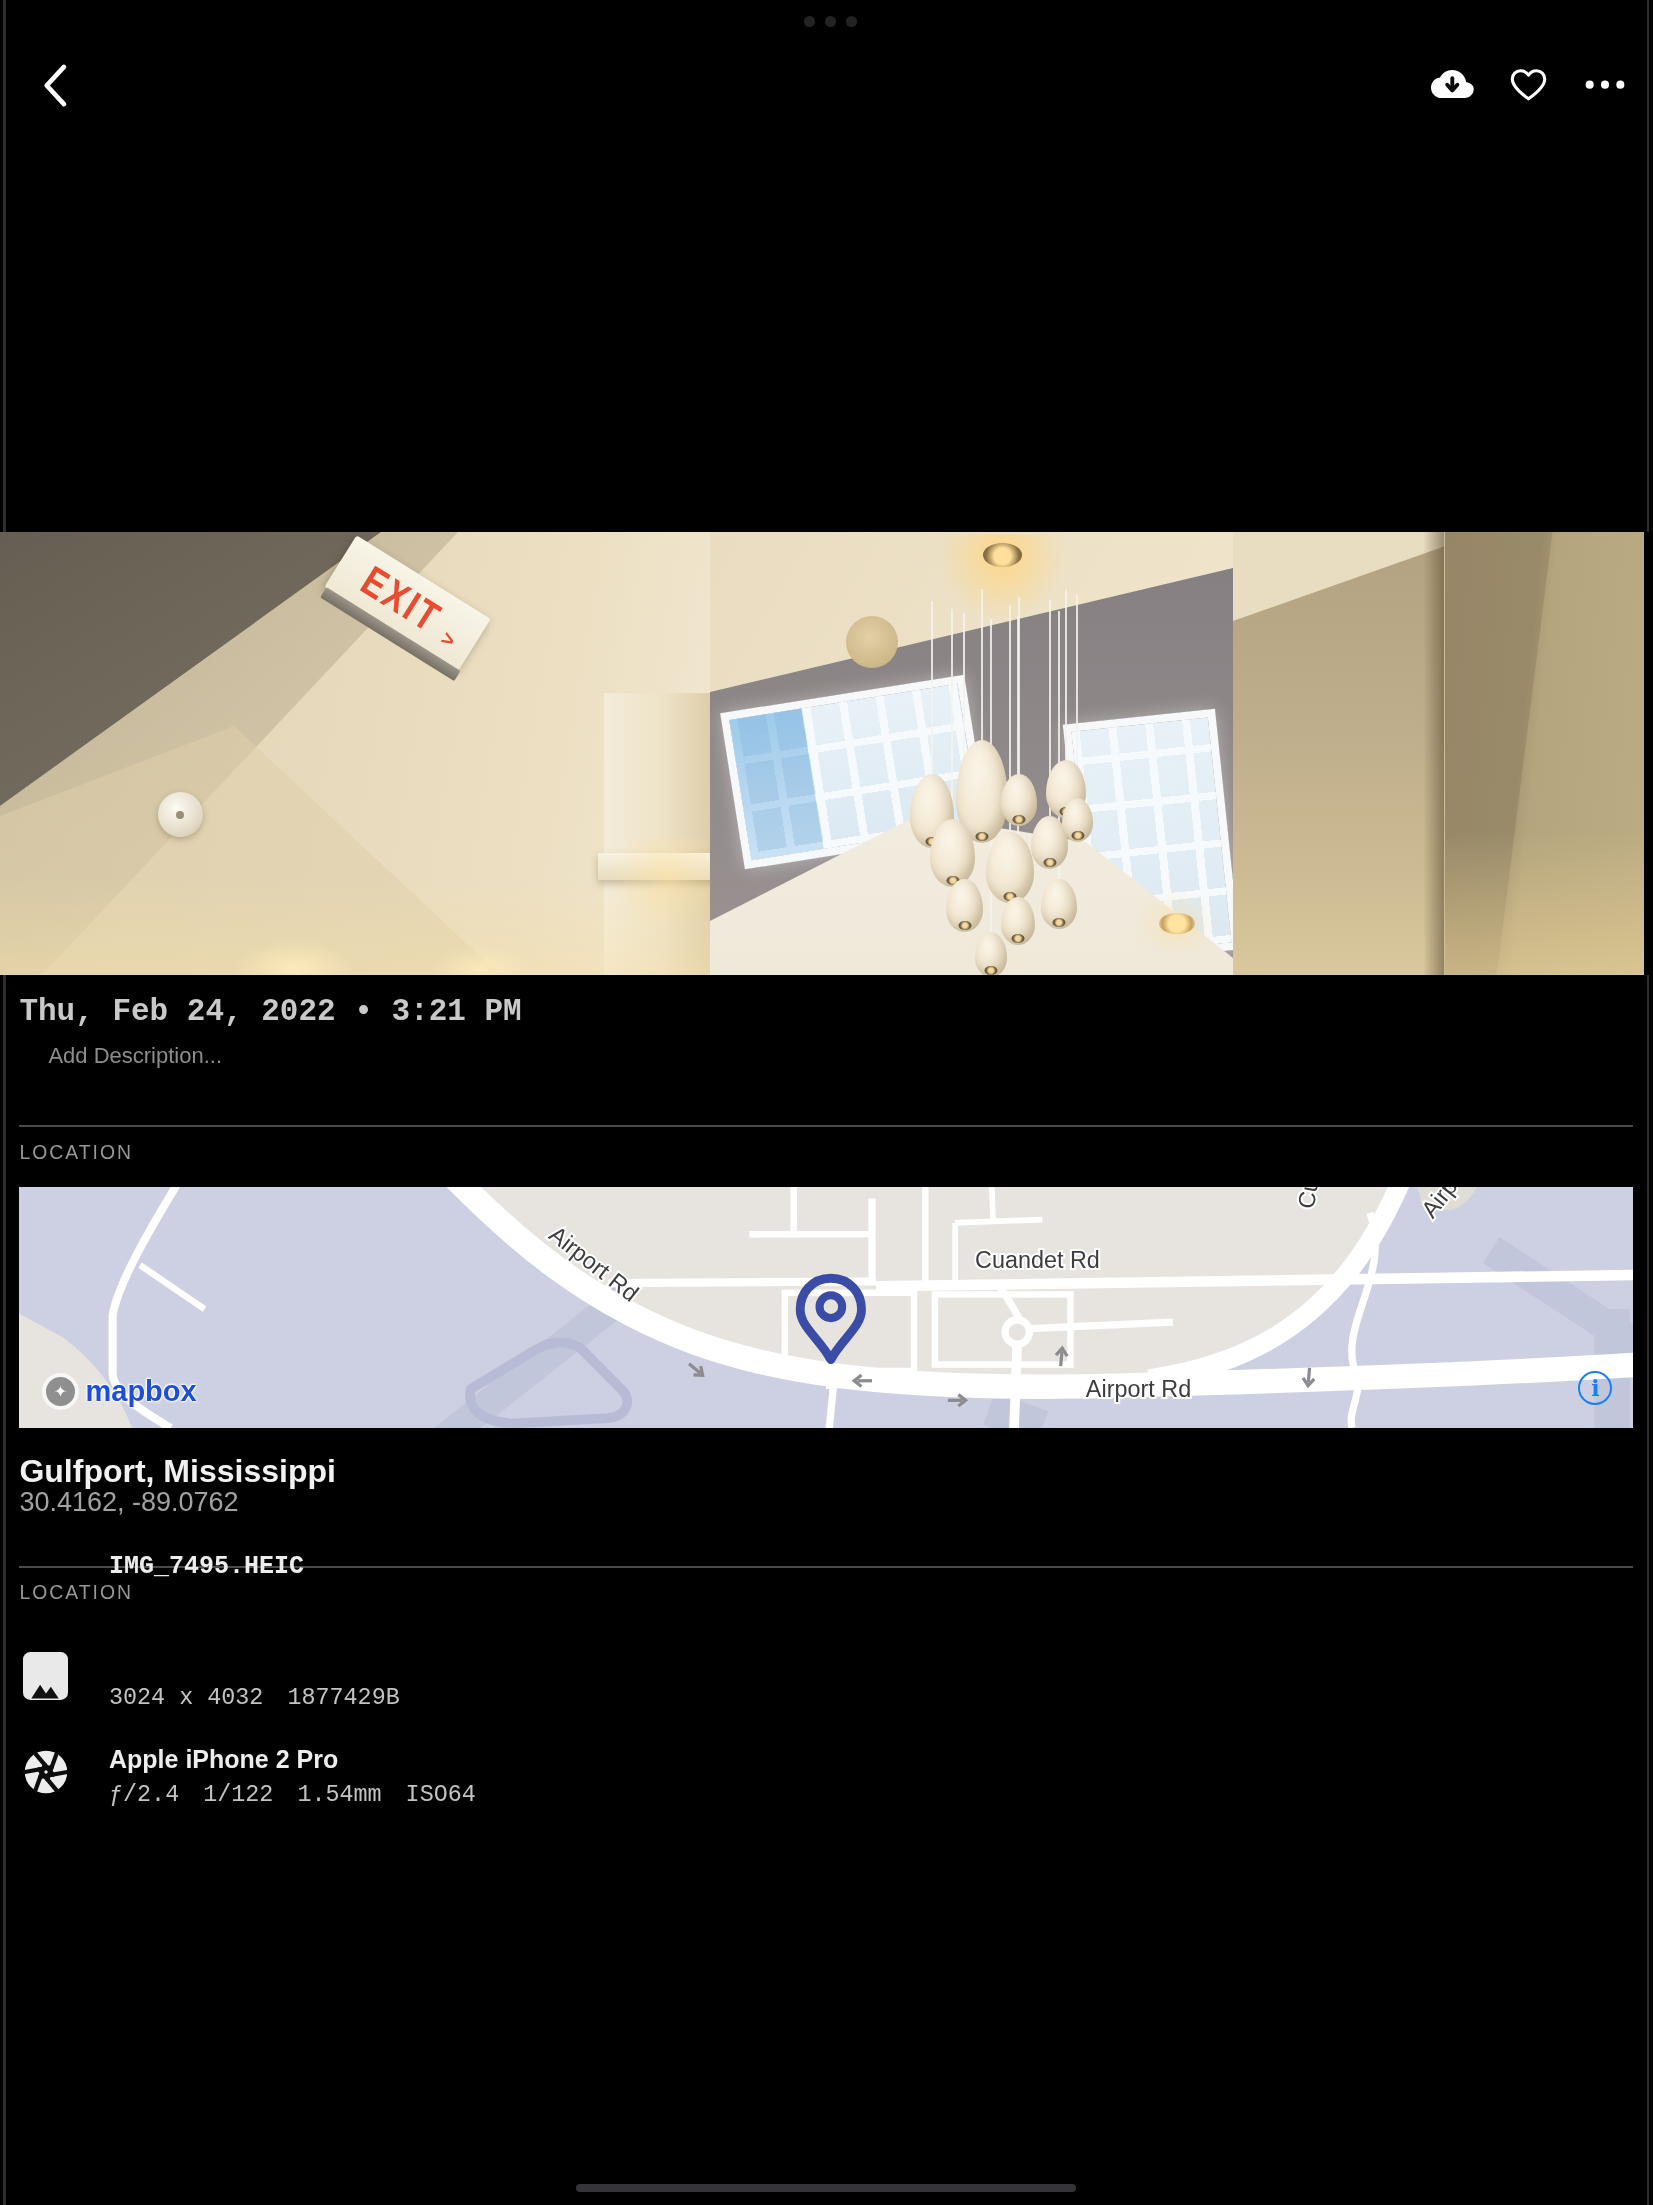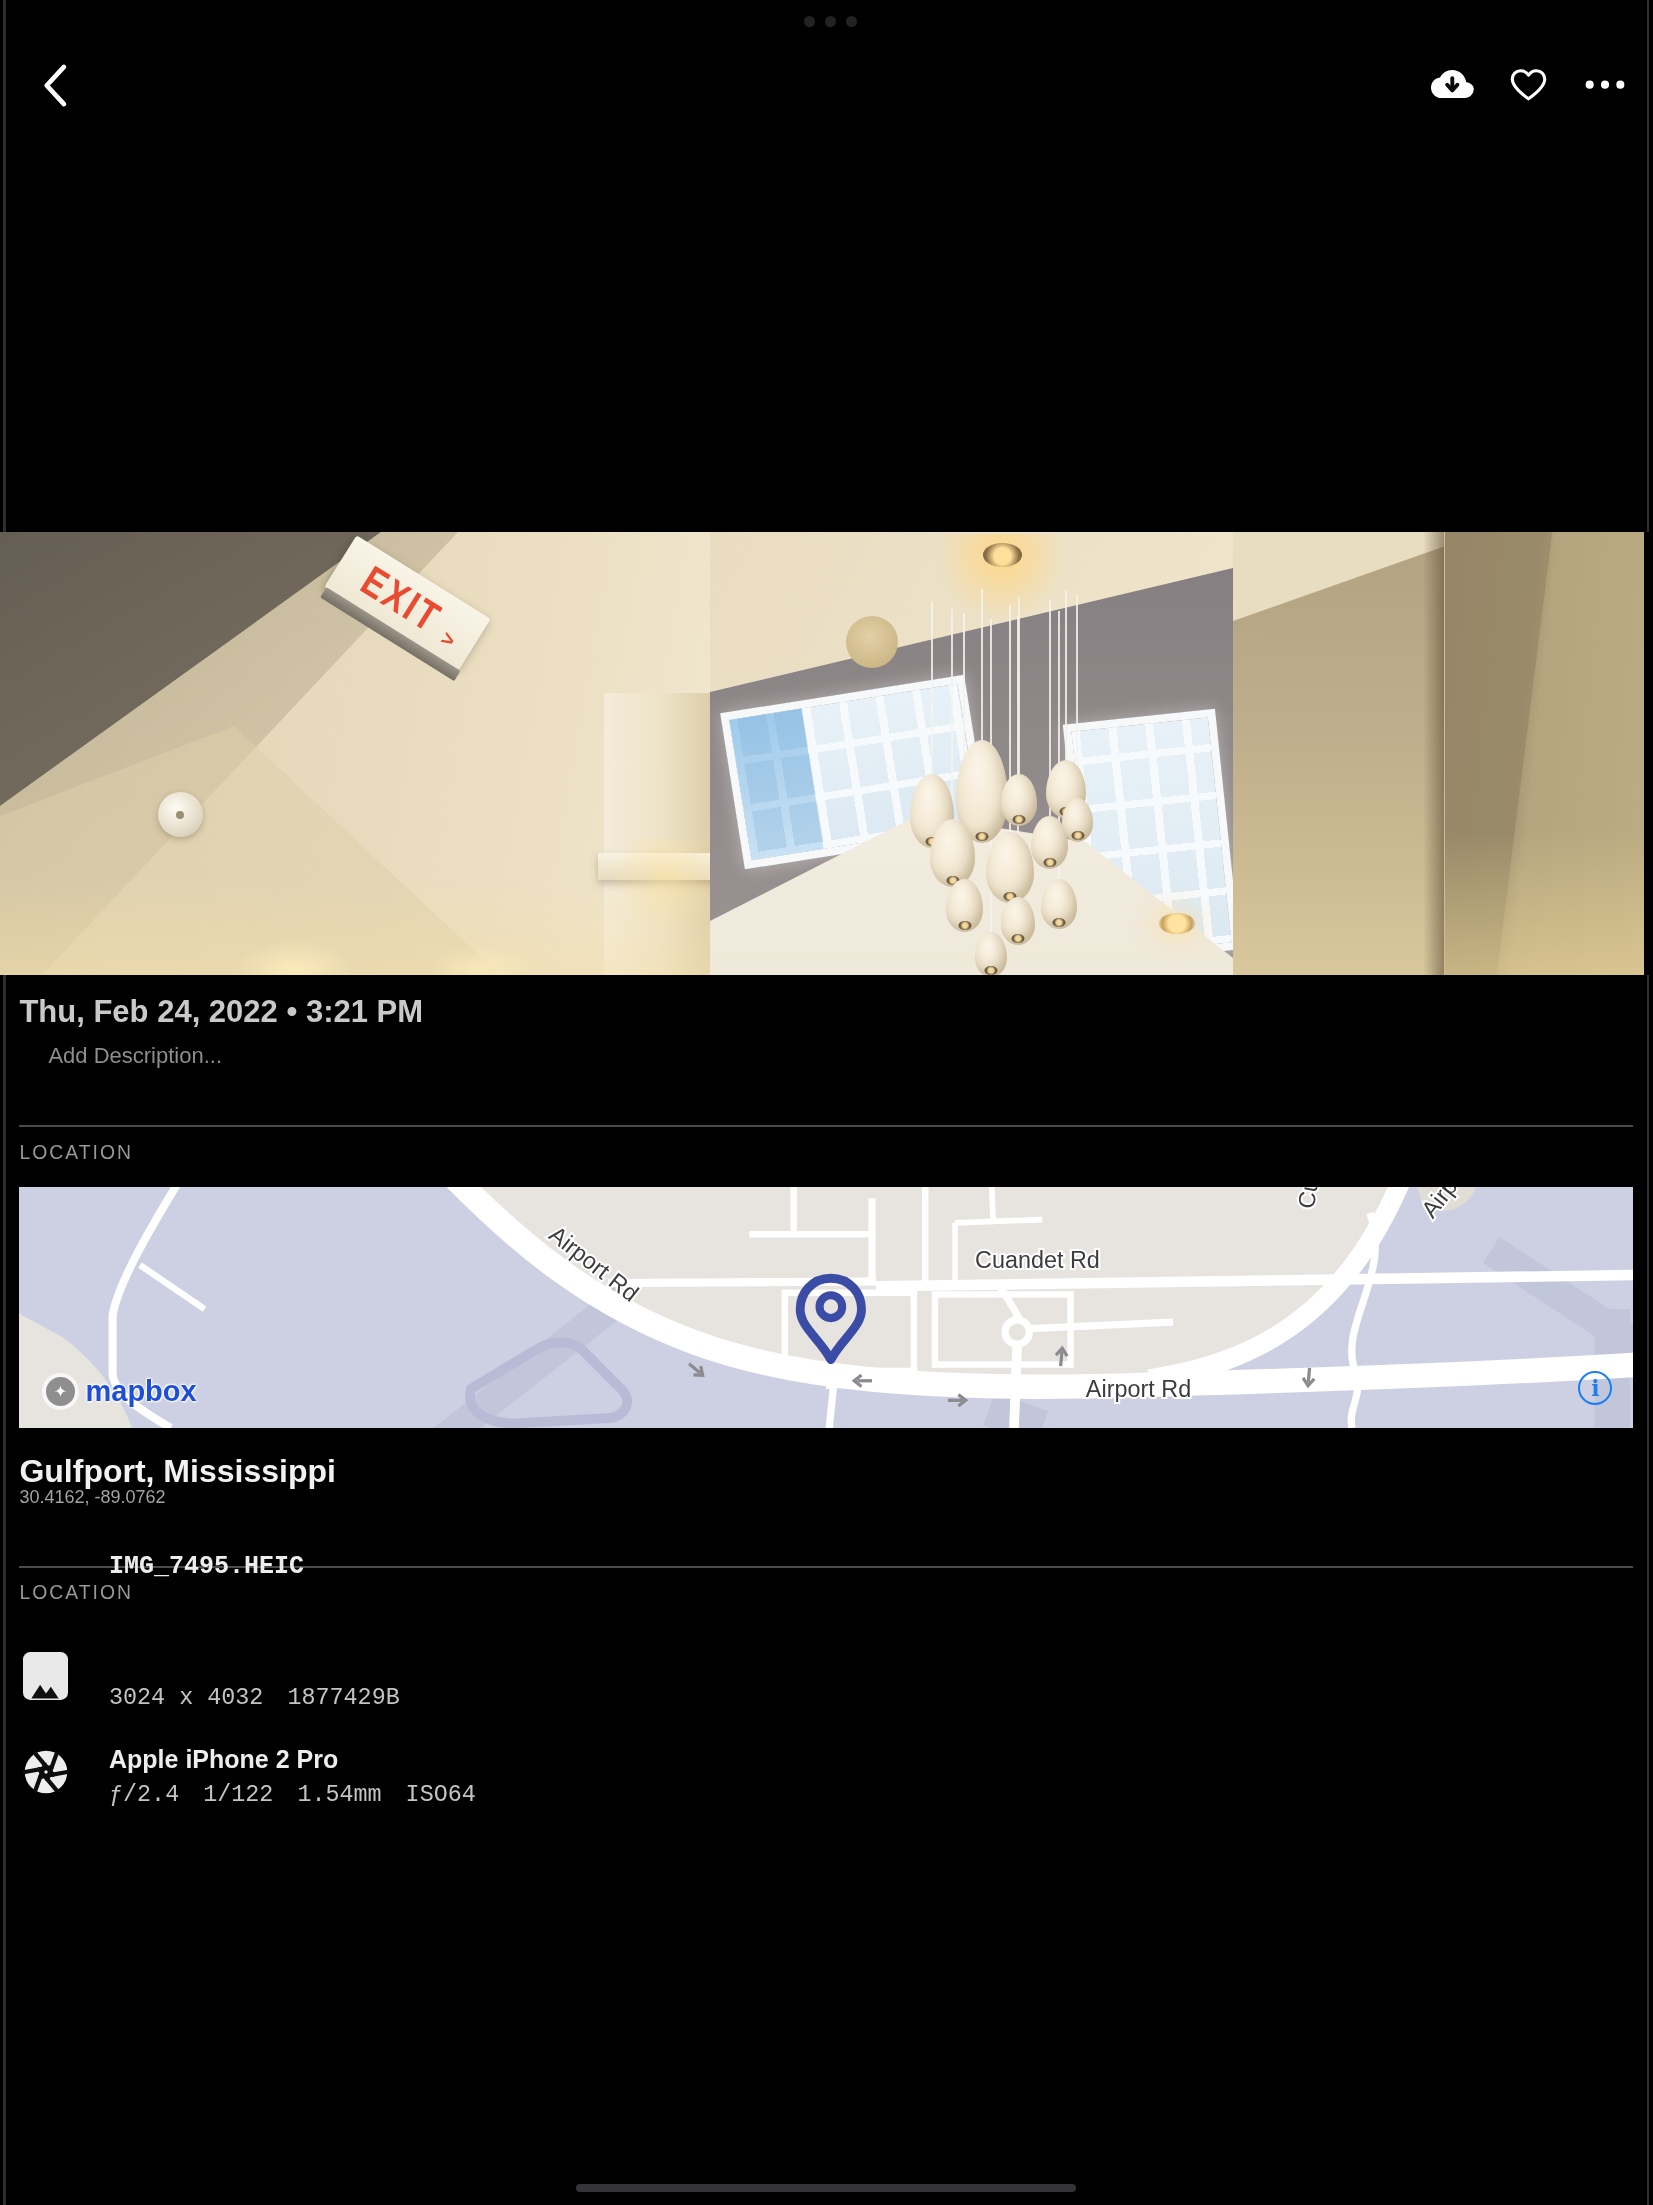--- a/index.html
+++ b/index.html
@@ -90,41 +90,41 @@
     background:linear-gradient(90deg,rgba(90,74,48,0),rgba(90,74,48,.55)); }
   .farwall { left:1445px; top:0; width:199px; height:443px;
     background:linear-gradient(96deg,#a39272 0%,#a89875 40%,#b5a57e 46%,#bcac83 100%); }
   .farwall::before { content:""; position:absolute; left:0; top:0; width:100%; height:100%;
     clip-path:polygon(0 0,54% 0,26% 100%,0 100%); background:rgba(120,104,74,.28); }
   .farwall::after { content:""; position:absolute; left:0; bottom:0; width:100%; height:145px;
     background:linear-gradient(180deg,rgba(240,217,156,0),rgba(240,217,156,.55)); }
   .ph-edge-r { left:1644px; top:0; width:9px; height:443px; background:#000; }
 
   
-  .date-label { position:absolute; left:19.4px; top:994px; font-size:31px; font-weight:600; color:#c9c9c9; }
+  .date-label { position:absolute; left:19.4px; top:994px; font-size:31px; font-weight:600; color:#c9c9c9;font-family:Liberation Mono, monospace; }
   .desc-label { position:absolute; left:19.4px; top:1043px; font-size:22px; color:#8d8d8d; cursor:text;margin-left:29px; }
   .divider { position:absolute; left:19.4px; width:1614px; height:1.6px; background:#4a4a4c; }
   .sec-title { position:absolute; left:19.4px; font-size:19.4px; letter-spacing:2px; color:#979797; }
 
   
   #map { position:absolute; left:19.4px; top:1187px; width:1614px; height:241px; overflow:hidden; background:#cdd0e2; cursor:pointer; }
   #map svg { display:block; }
   .map-label { font-size:29px; font-weight:500; fill:#3d3d40; stroke:#ffffff; stroke-width:5px; paint-order:stroke; }
   .mb-logo { position:absolute; left:22.6px; top:186px; display:flex; align-items:center; gap:6.5px; }
   .mb-badge { width:37px; height:37px; border-radius:50%; background:rgba(255,255,255,.7); display:flex; align-items:center; justify-content:center; }
   .mb-badge b { width:29px; height:29px; border-radius:50%; background:#8f8f8f; color:#fff; font-size:16px;
     display:flex; align-items:center; justify-content:center; }
   .mb-word { font-size:29px; font-weight:700; color:#1d4ed8;
     text-shadow:0 0 1.6px #fff,0 0 3.2px #fff,0.8px 0.8px 1.6px #fff,-0.8px -0.8px 1.6px #fff; }
   .map-info { position:absolute; right:21px; bottom:22.6px; width:34px; height:34px; border-radius:50%;
     border:2.4px solid #1b7ef2; color:#1b7ef2; display:flex; align-items:center; justify-content:center;
     font-family:"DejaVu Serif","Liberation Serif",serif; font-size:22px; font-weight:700; cursor:pointer; }
 
   .place-label { position:absolute; left:19.4px; top:1453px; font-size:32px; font-weight:700; color:#f1f1f1; }
-  .coords-label { position:absolute; left:19.4px; top:1487px; font-size:18px; color:#a2a2a2; }
+  .coords-label { position:absolute; left:19.4px; top:1487px; font-size:27px; color:#a2a2a2; }
 
   
   .file-icon { position:absolute; left:22.6px; top:1652px; width:45px; height:48px; background:#e9e9e9; border-radius:7.3px;
     display:flex; align-items:flex-end; justify-content:center; }
   .row-title { position:absolute; left:109px; font-size:25px; font-weight:700; color:#ededed; }
   .row-meta { position:absolute; left:109px; font-size:23.4px; color:#c3c3c3;font-family:Liberation Mono, monospace; }
   .row-meta span { margin-right:24px; }
   .cam-icon { position:absolute; left:21px; top:1747px; width:50px; height:50px; }
 
   .home-indicator { position:absolute; left:576px; top:2184px; width:500px; height:8px; border-radius:4px; background:#353537; cursor:grab; }

